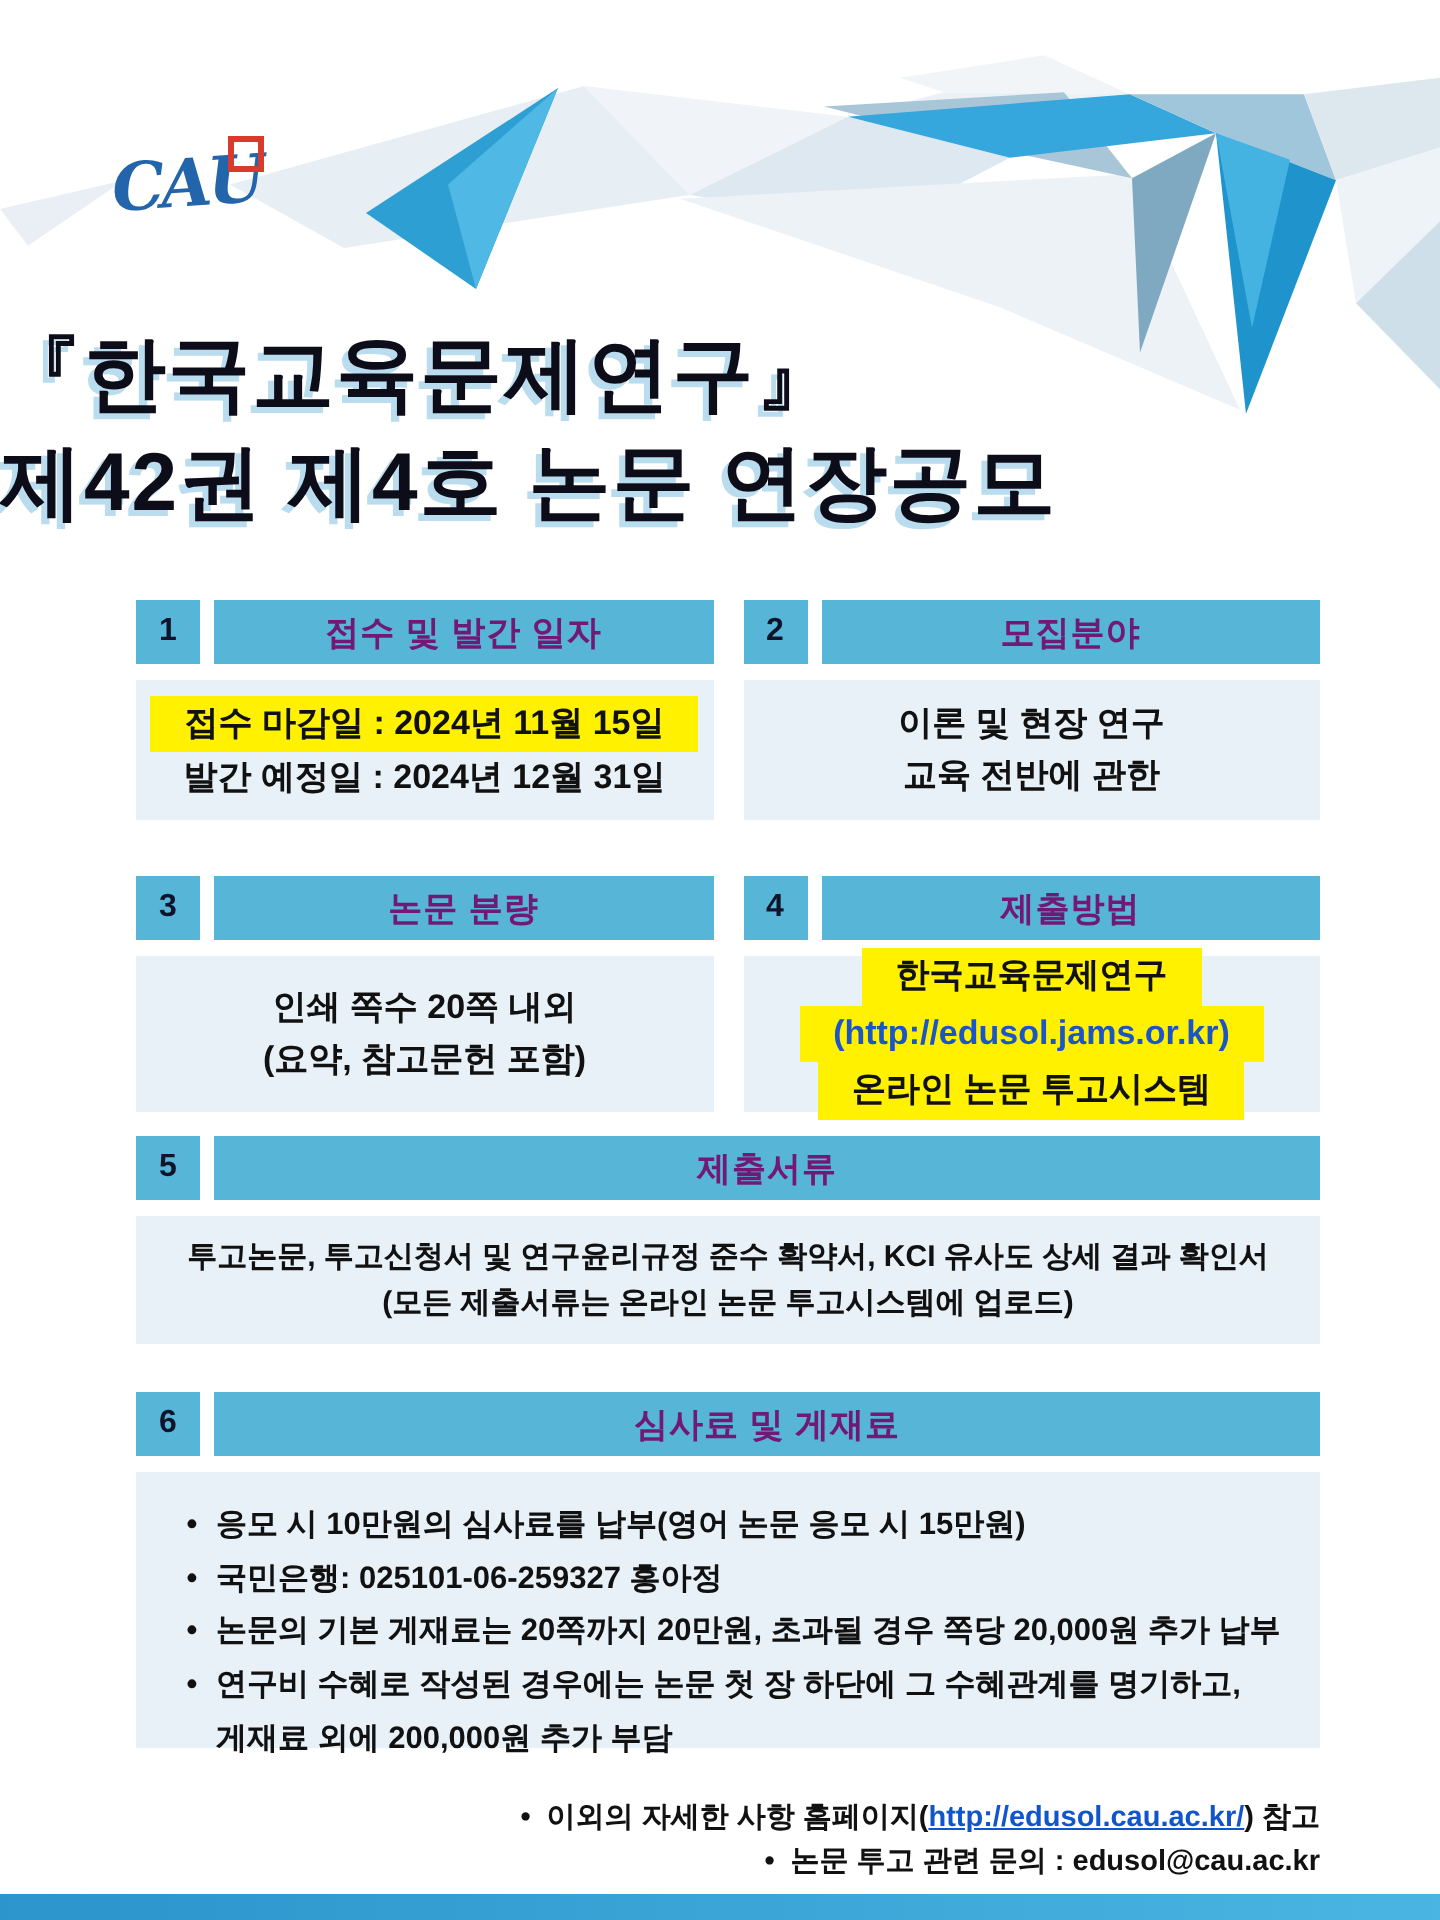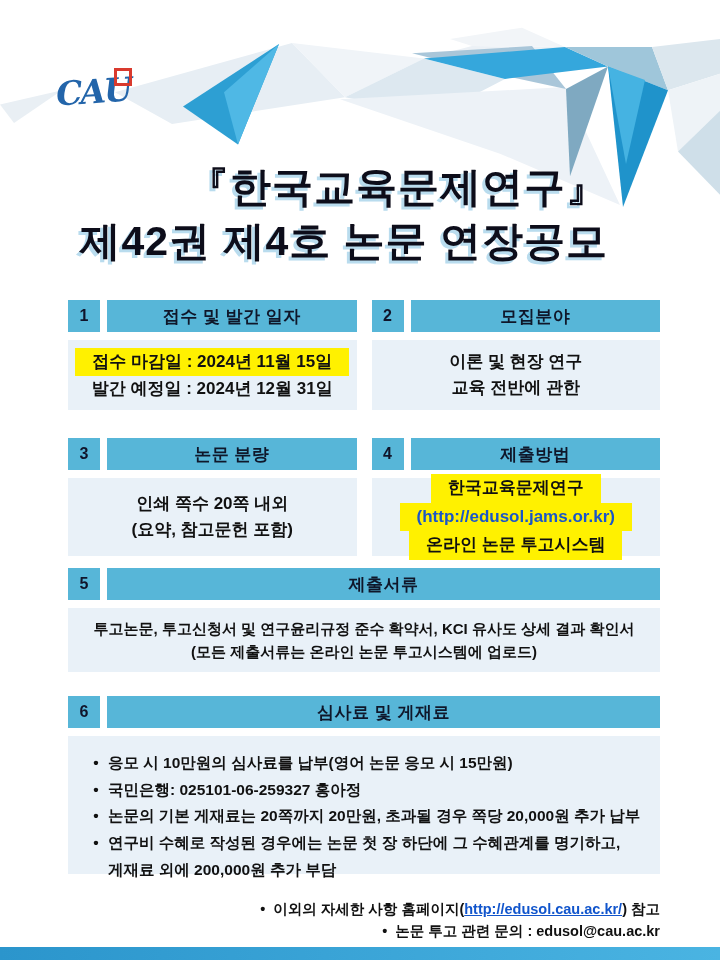--- a/index.html
+++ b/index.html
@@ -6,33 +6,33 @@
   .page{position:relative;width:720px;height:960px;background:#ffffff;overflow:hidden;
         font-family:"Liberation Sans","DejaVu Sans",sans-serif;color:#111;}
   
   .deco{position:absolute;top:0;left:0;width:720px;height:210px;display:block;}
   
   .logo{position:absolute;top:72px;left:56px;width:90px;height:48px;}
   .logo-text{font-family:"DejaVu Serif","Liberation Serif",serif;font-style:italic;font-weight:bold;
              font-size:33px;color:#2365aa;letter-spacing:-2px;display:inline-block;transform:rotate(-4deg);}
   .logo-box{position:absolute;top:-4px;left:58px;width:12px;height:12px;border:3px solid #d93a2e;}
   
-  .title{position:absolute;top:160px;left:0;width:608px;text-align:right;
+  .title{position:absolute;top:160px;left:0;width:608px;text-align:left;
          font-weight:bold;font-size:41px;line-height:1.32;color:#0d0d1a;letter-spacing:1px;
          text-shadow:-3px 3px 0 #b9dcee;}
   
   .content-col{position:absolute;left:68px;top:300px;width:592px;}
   .row{display:flex;gap:15px;}
   .row-1{margin-bottom:28px;}
   .row-2{margin-bottom:12px;}
   .sec{flex:1;min-width:0;}
   .sec-head{display:flex;gap:7px;height:32px;}
   .sec-num{width:32px;background:#57b6d8;color:#10142a;font-weight:bold;font-size:16px;
            display:flex;align-items:center;justify-content:center;}
-  .sec-titlebar{flex:1;background:#57b6d8;color:#0f172a;font-weight:bold;font-size:17px;
+  .sec-titlebar{flex:1;background:#57b6d8;color:#701a75;font-weight:bold;font-size:17px;
                 display:flex;align-items:center;justify-content:center;letter-spacing:.5px;}
   .sec-body{margin-top:8px;background:#e9f1f8;display:flex;flex-direction:column;
             justify-content:center;text-align:center;font-weight:bold;font-size:17px;line-height:1.55;}
   .body-r1{height:70px;}
   .body-r2{height:78px;}
   .sec-full{margin-bottom:24px;}
   .body-s5{height:64px;font-size:15px;}
   .body-s5 .line-wide{white-space:nowrap;}
   .body-s6{height:138px;text-align:left;justify-content:flex-start;
            padding:14px 16px;box-sizing:border-box;font-size:15.5px;line-height:1.72;}

